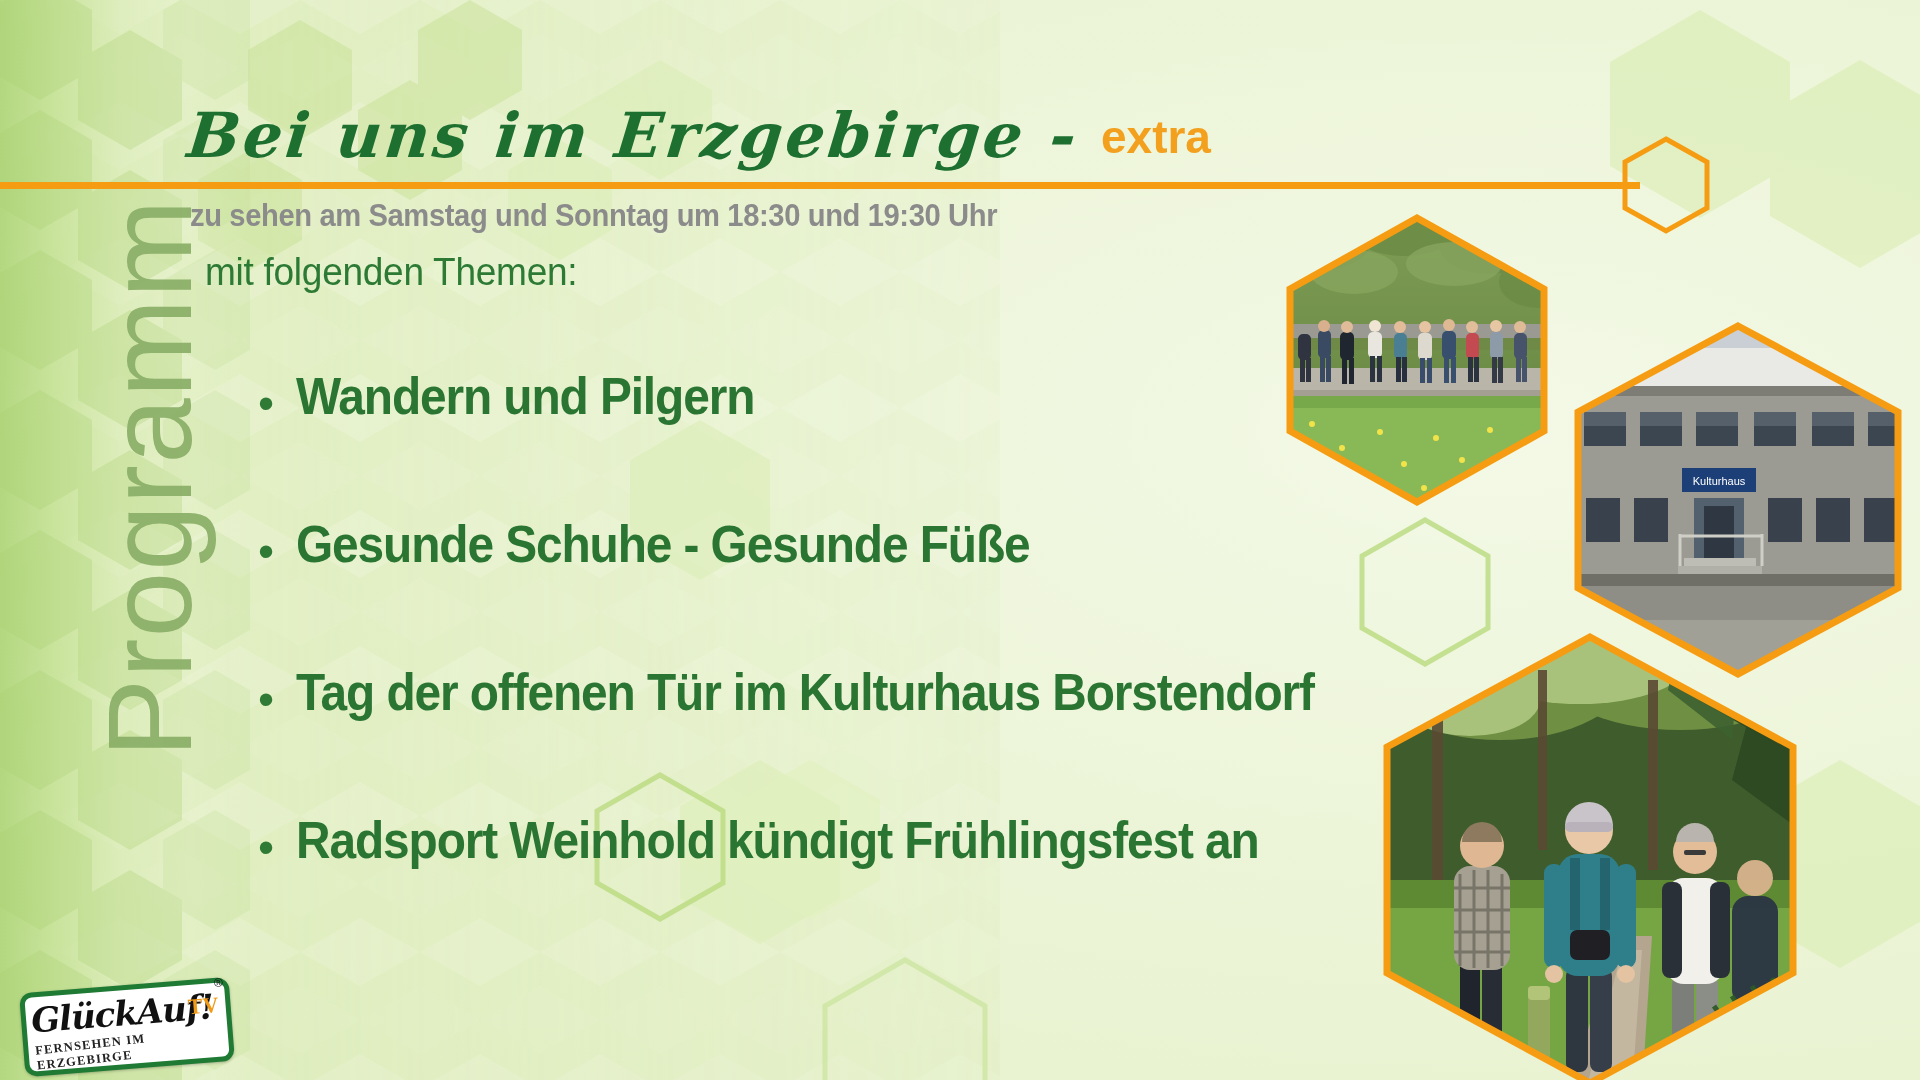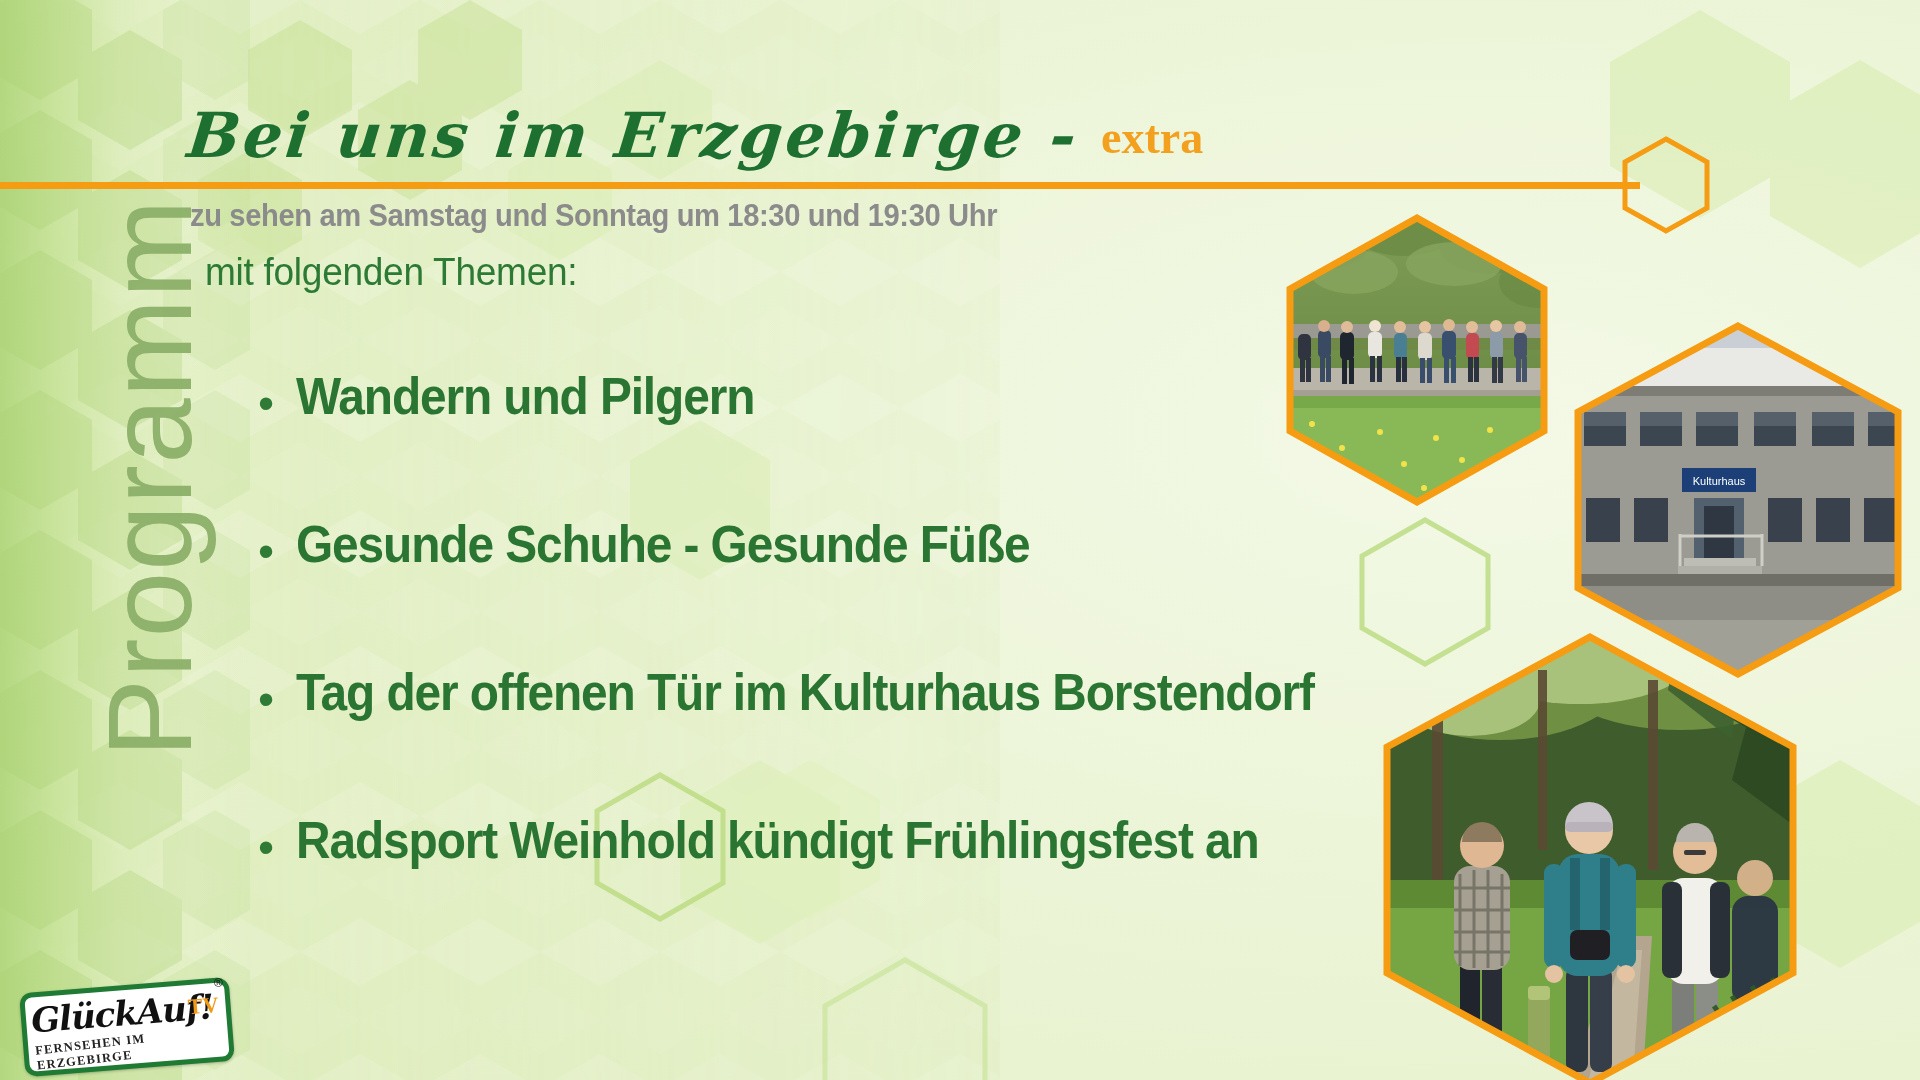--- a/index.html
+++ b/index.html
@@ -59,21 +59,21 @@
     font-family:"DejaVu Serif", serif;
     font-style:italic;
     font-weight:700;
     font-size:62px;
     color:#1e7031;
     letter-spacing:3px;
     transform:skewX(-6deg);
     line-height:1;
   }
   .title-extra {
-    font-family:Liberation Serif, serif;
+    font-family:Liberation Sans, sans-serif;
     font-weight:700;
     font-size:46px;
     color:#f2a01e;
     letter-spacing:0px;
     margin-left:22px;
     line-height:1;
     position:relative; top:-4px;
   }
 
   

